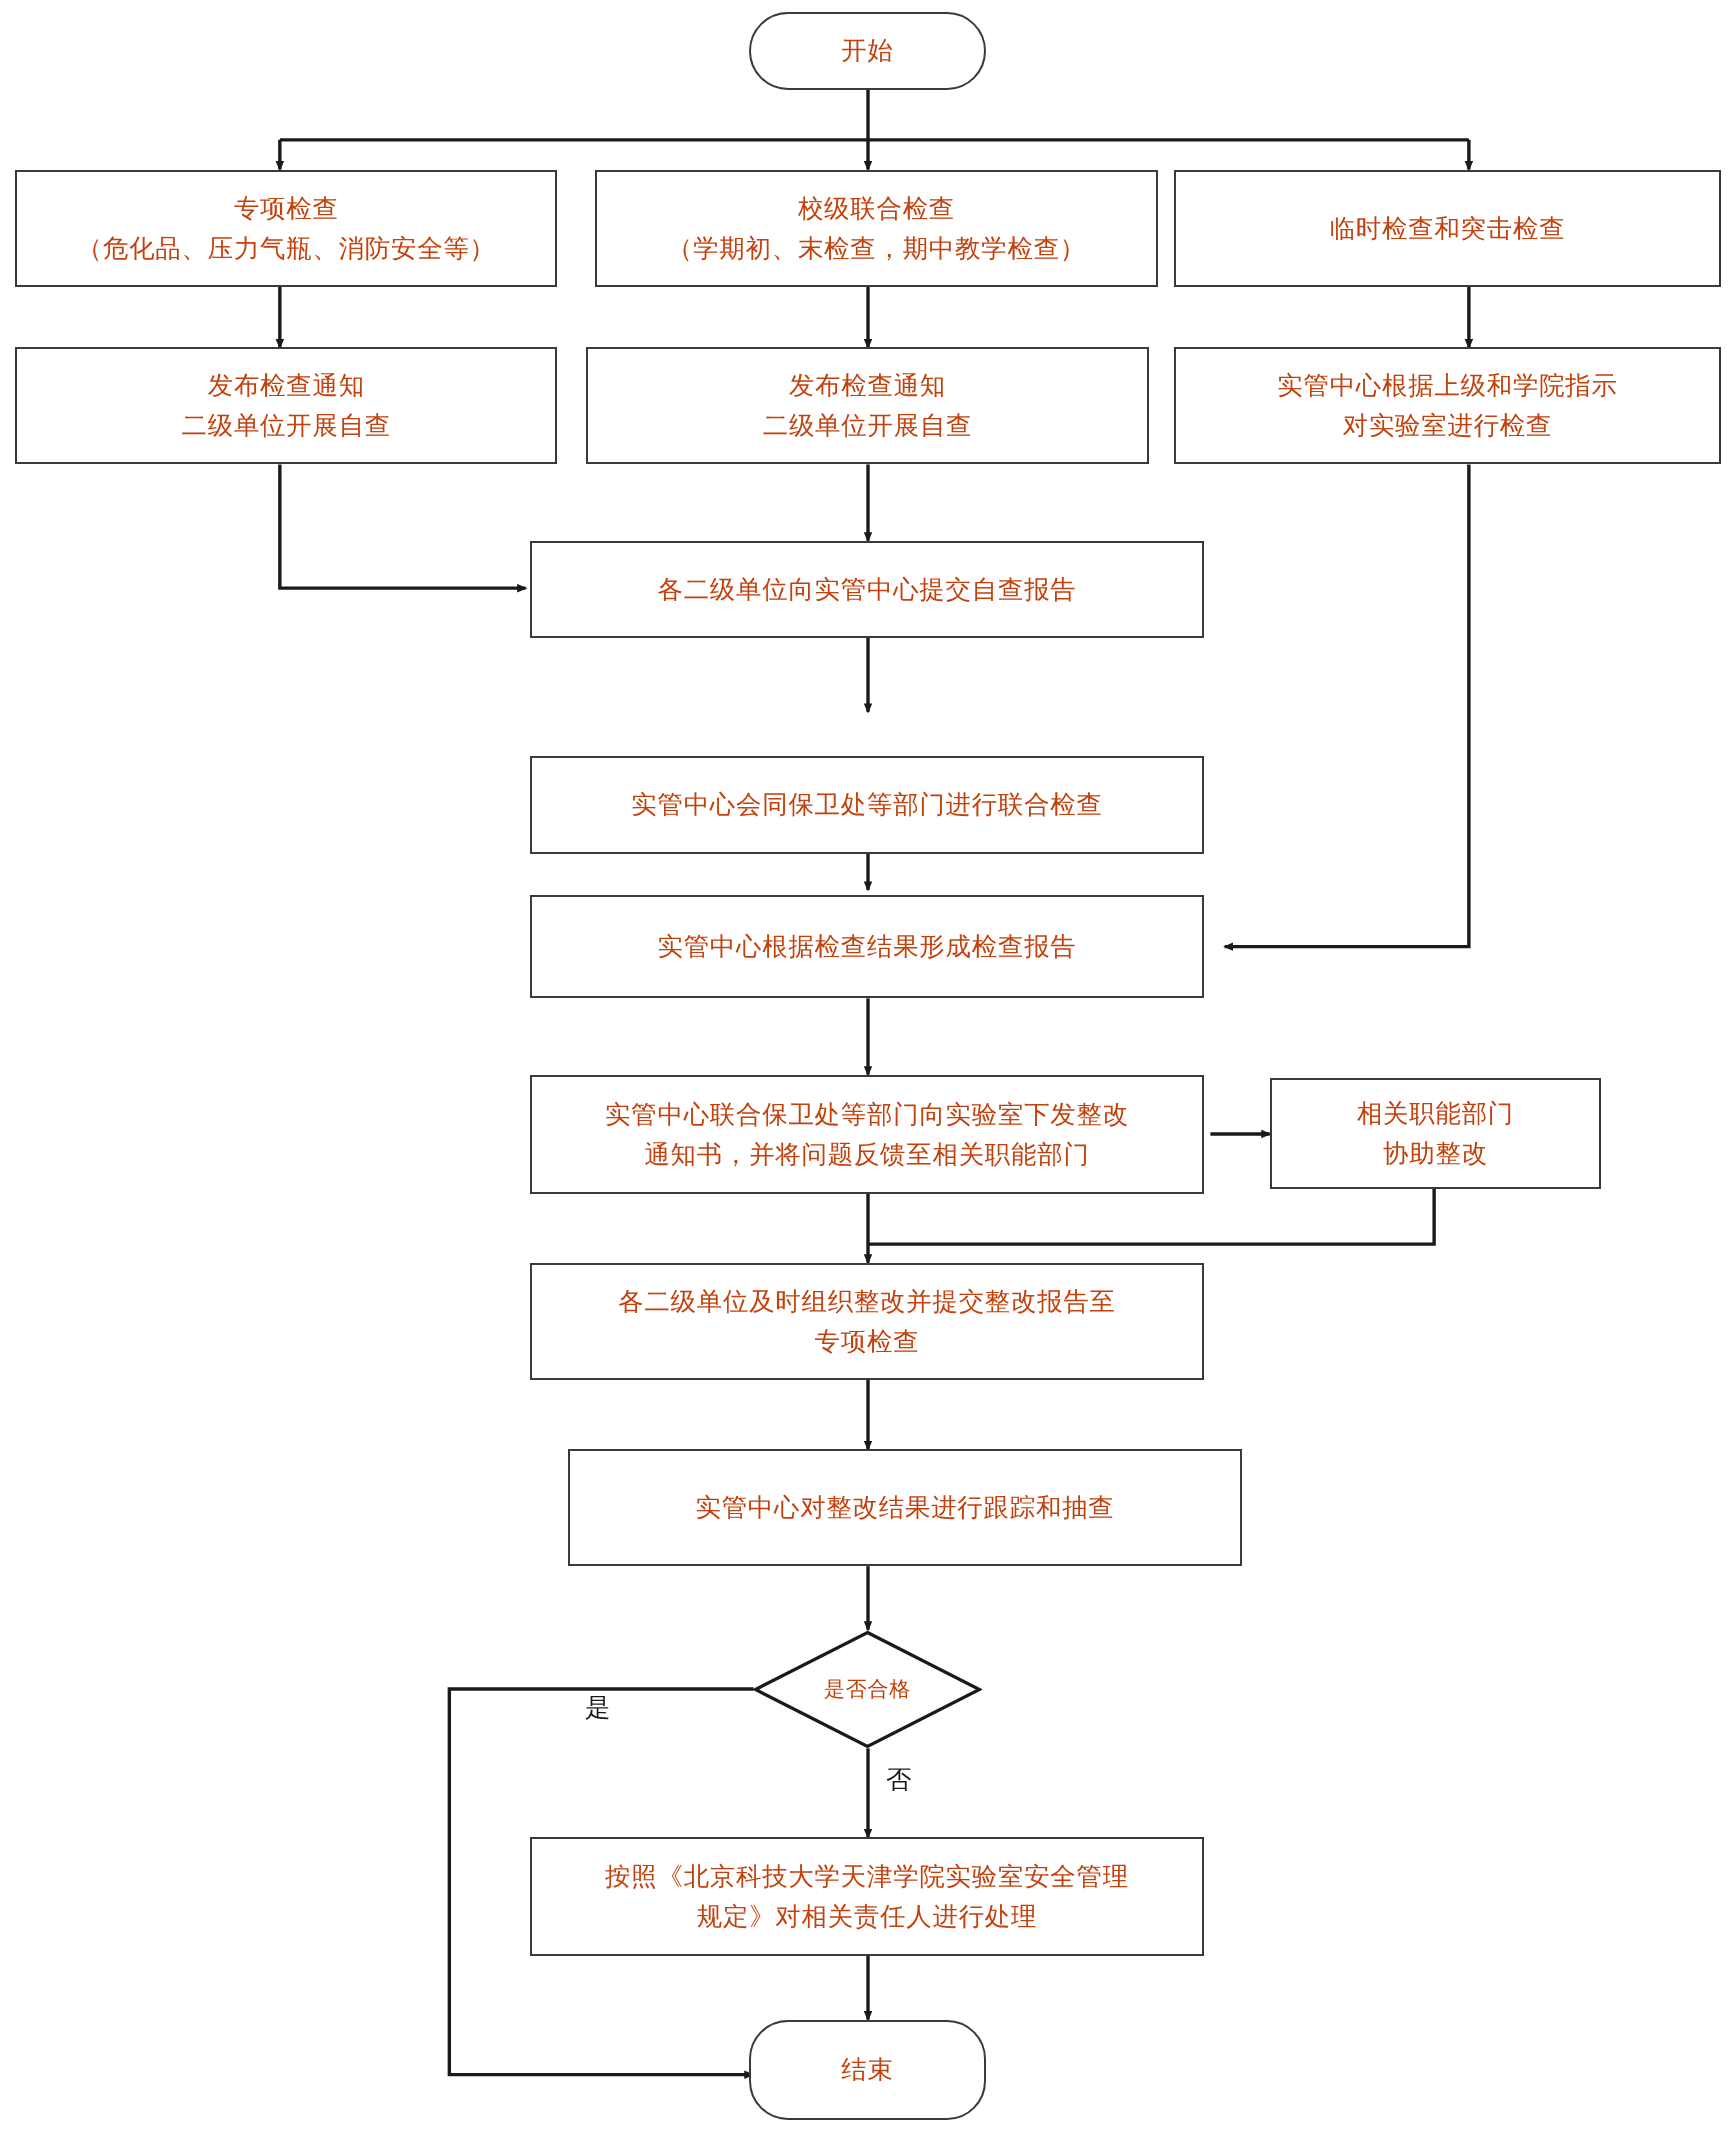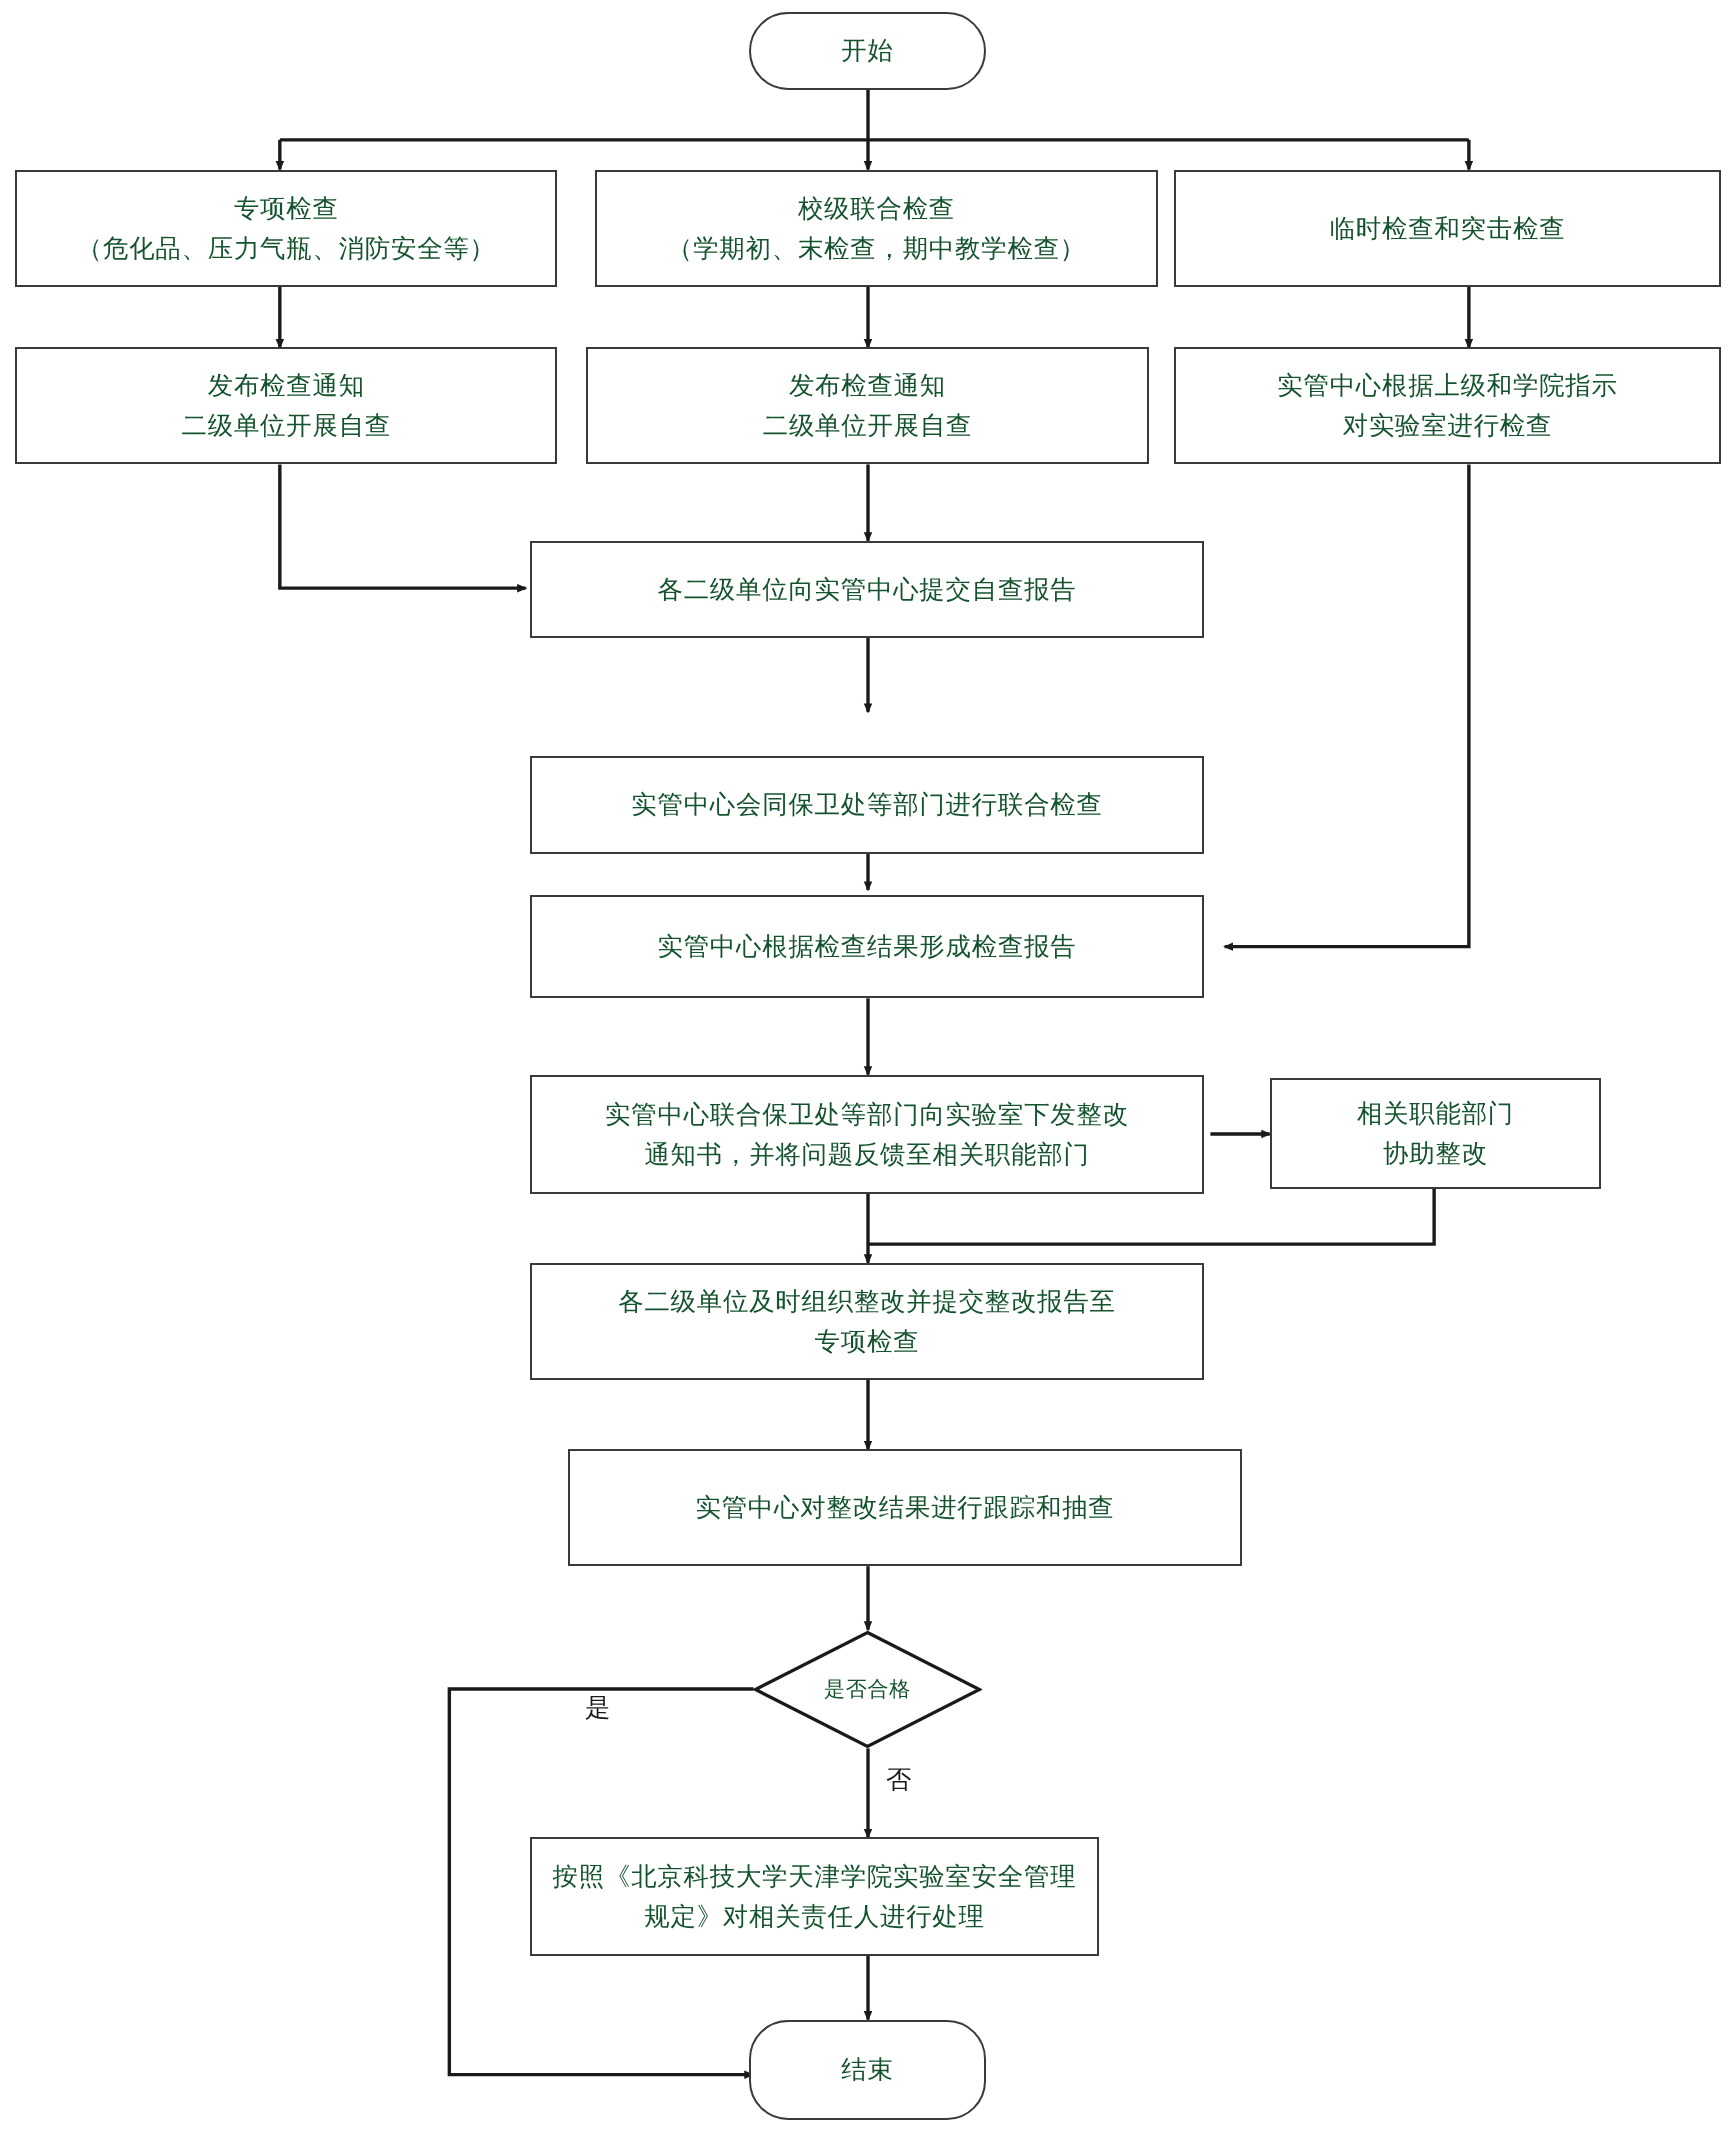--- a/index.html
+++ b/index.html
@@ -25,21 +25,21 @@
     height: 2134px;
   }
   .node {
     position: absolute;
     box-sizing: border-box;
     display: flex;
     align-items: center;
     justify-content: center;
     text-align: center;
     background: #ffffff;
-    color: #14532d;
+    color: #c2410c;
     border: 2.5px solid #3a3a3a;
     line-height: 1.55;
     font-size: 25.4px;
     letter-spacing: 0.8px;
     white-space: pre-line;
     padding: 3.4px 8.5px;
   }
   .node.terminator {
     border-radius: 39px / 39px;
     border-width: 2.5px;
@@ -191,21 +191,21 @@
     <svg class="decision-shape" viewBox="0 0 270 140" preserveAspectRatio="none" xmlns="http://www.w3.org/2000/svg">
       <polygon points="135,3 267,70 135,137 3,70" fill="#ffffff" stroke="#1a1a1a" stroke-width="4"></polygon>
     </svg>
     <span class="decision-label">是否合格</span>
   </div>
 
   <div class="edge-label" style="left:585px; top:1691px;">是</div>
 
   <div class="edge-label" style="left:886px; top:1763px;">否</div>
 
-  <div class="node" style="left:530px; top:1837px; width:569px; height:119px;">
+  <div class="node" style="left:530px; top:1837px; width:674px; height:119px;">
     <span>按照《北京科技大学天津学院实验室安全管理
 规定》对相关责任人进行处理</span>
   </div>
 
   <div class="node terminator" style="left:749px; top:2020px; width:237px; height:100px;">
     <span>结束</span>
   </div>
 
 </div>
 

